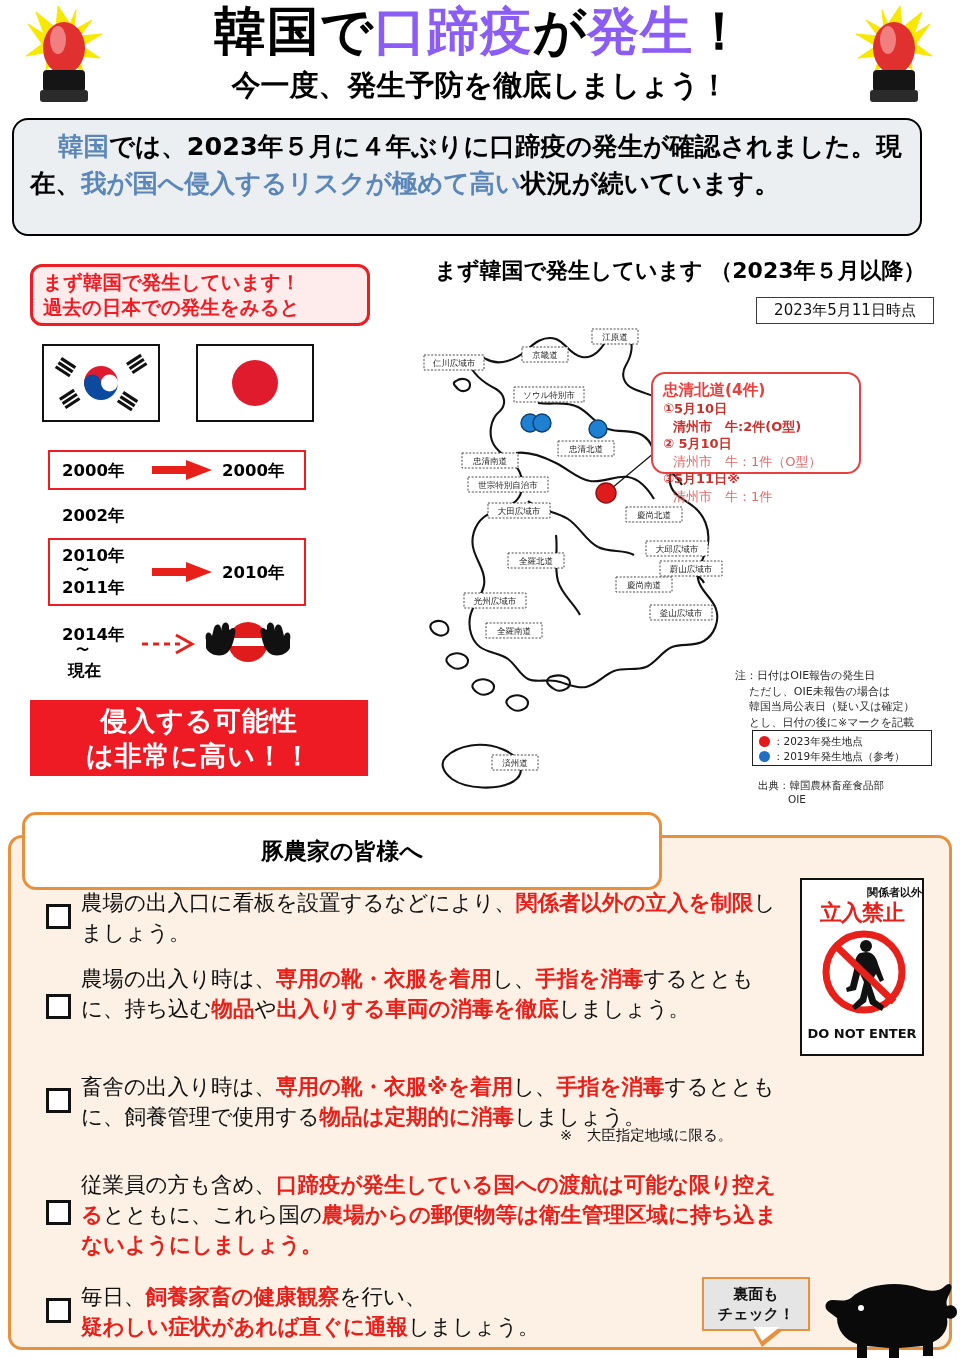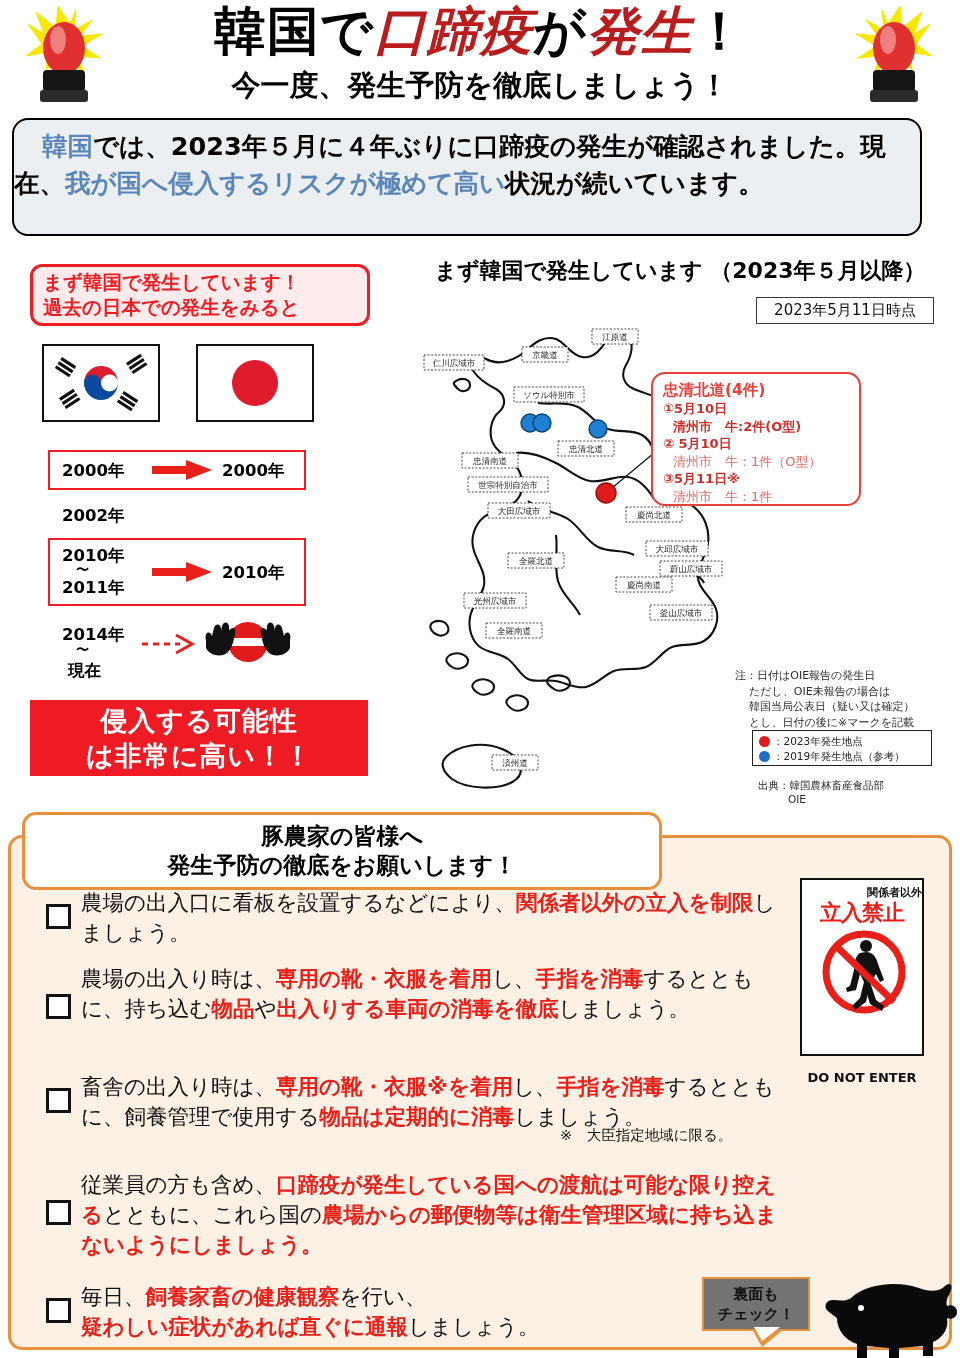--- a/index.html
+++ b/index.html
@@ -12,37 +12,37 @@
   .abs { position:absolute; }
 
   
   #header { left:0; top:0; width:960px; height:112px; }
   #title-main {
     position:absolute; left:0; top:2px; width:960px;
     text-align:center; font-size:52px; font-weight:bold;
     letter-spacing:1px; line-height:58px; white-space:nowrap;
   }
   #title-main .blk { color:#000000; }
-  #title-main .red { color:#b91c1c;font-style:italic; }
+  #title-main .red { color:#8b5cf6; }
   #title-sub {
     position:absolute; left:0; top:66px; width:960px;
     text-align:center; font-size:29px; font-weight:bold; color:#000;
     letter-spacing:0px; white-space:nowrap;
   }
   
   .alarm { position:absolute; width:110px; height:105px; }
   #alarm-left { left:18px; top:4px; }
   #alarm-right { left:830px; top:4px; }
 
   
   #intro-box {
     left:12px; top:118px; width:910px; height:118px;
     border:2.5px solid #000; border-radius:16px;
     background:#eceff1; box-sizing:border-box;
-    padding:8px 16px 0 0;
+    padding:8px 16px 0 16px;
   }
   #intro-text {
     font-size:25.5px; line-height:37px; font-weight:bold; color:#000;
     text-indent:28px;
   }
   #intro-text .blue { color:#5b86b9; }
 
   
   #past-callout {
     left:30px; top:264px; width:340px; height:62px;
@@ -91,21 +91,21 @@
   }
   #map-date-badge {
     left:756px; top:297px; width:178px; height:27px;
     border:1.6px solid #3a3a3a; background:#fff; box-sizing:border-box;
     display:flex; align-items:center; justify-content:center;
     font-size:15px; color:#111; white-space:nowrap;
   }
   #map-svg-holder { left:410px; top:325px; width:380px; height:465px; }
 
   #outbreak-callout {
-    left:651px; top:372px; width:210px; height:134px;
+    left:651px; top:372px; width:210px; height:102px;
     border:2px solid #e8403c; border-radius:14px; background:#fff;
     box-sizing:border-box; padding:6px 0 0 10px;
   }
   #outbreak-callout .ob-head {
     color:#e8403c; font-size:15.5px; font-weight:bold; line-height:20px;
     white-space:nowrap;
   }
   #outbreak-callout .ob-line {
     font-size:13px; line-height:17.5px; white-space:nowrap; font-weight:bold;
   }
@@ -169,31 +169,30 @@
     text-align:right; font-size:11px; font-weight:bold; color:#111;
     white-space:nowrap;
   }
   #sign-mid-txt {
     text-align:center; font-size:22px; font-weight:bold; color:#e8201a;
     line-height:26px; white-space:nowrap; letter-spacing:-1px;
   }
   #sign-bottom-txt {
     text-align:center; font-size:13px; font-weight:bold; color:#111;
     white-space:nowrap;
-    margin-top:44px;
   }
 
   #note-minister {
     left:560px; top:1126px; width:340px;
     font-size:14.5px; color:#111; white-space:nowrap;
   }
 
   #back-bubble {
     left:702px; top:1277px; width:108px; height:54px;
-    border:2.6px solid #e8913d; background:#737373; box-sizing:border-box;
+    border:2.6px solid #e8913d; background:#e5e5e5; box-sizing:border-box;
     display:flex; flex-direction:column; justify-content:center; align-items:center;
   }
   #back-bubble div {
     font-size:15px; font-weight:bold; color:#111; line-height:20px;
     white-space:nowrap;
   }
   #bubble-tail {
     left:752px; top:1329px; width:0; height:0;
     border-left:10px solid transparent; border-right:22px solid transparent;
     border-top:18px solid #e8913d;
@@ -469,21 +468,20 @@
 
 <div id="map-source" class="abs">
   <div>出典：韓国農林畜産食品部</div>
   <div class="ind">OIE</div>
 </div>
 
 <div id="bottom-panel" class="abs"></div>
 
 <div id="farmer-header" class="abs">
   <div>豚農家の皆様へ</div>
-  <div>発生予防の徹底をお願いします！</div>
 </div>
 
 <div id="sign-box" class="abs">
   <div id="sign-top-txt">関係者以外</div>
   <div id="sign-mid-txt">立入禁止</div>
   <svg width="124" height="96" viewBox="0 0 124 96">
     <circle cx="62" cy="46" r="38" fill="none" stroke="#e8201a" stroke-width="7"></circle>
     <g fill="#111">
       <circle cx="64" cy="20" r="6"></circle>
       <path d="M58,27 C54,29 52,36 52,44 L48,60 L44,62 L45,66 L54,64 L58,48 L62,56 L58,72 L50,80 L53,84 L64,76 L68,58 L74,48 L78,56 L82,54 L76,38 C74,30 70,26 64,26 Z"></path>

